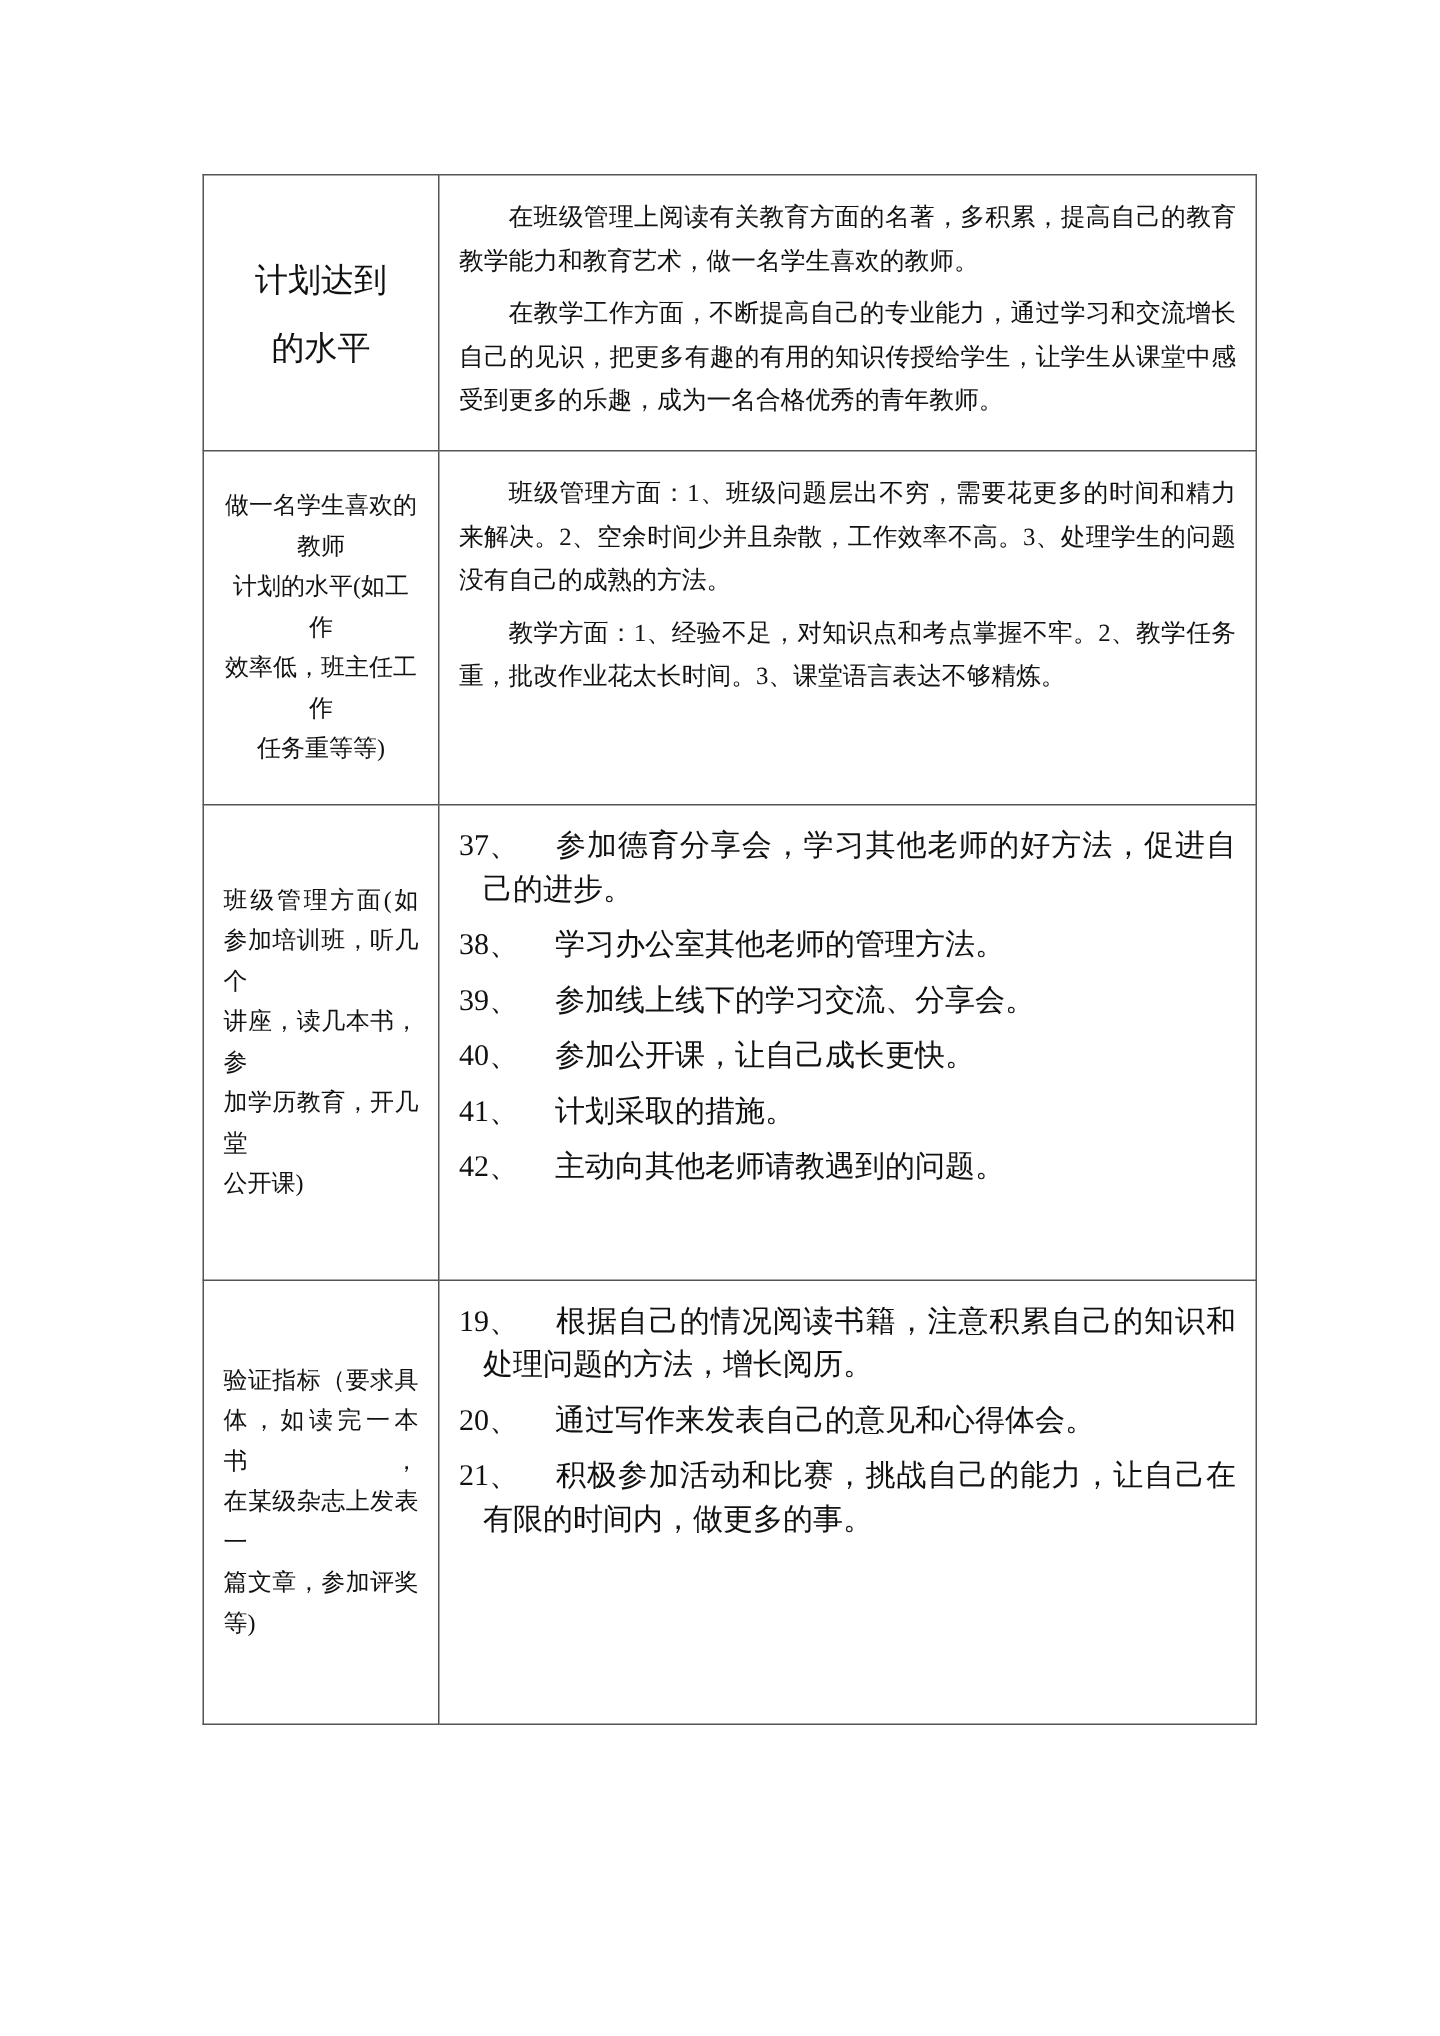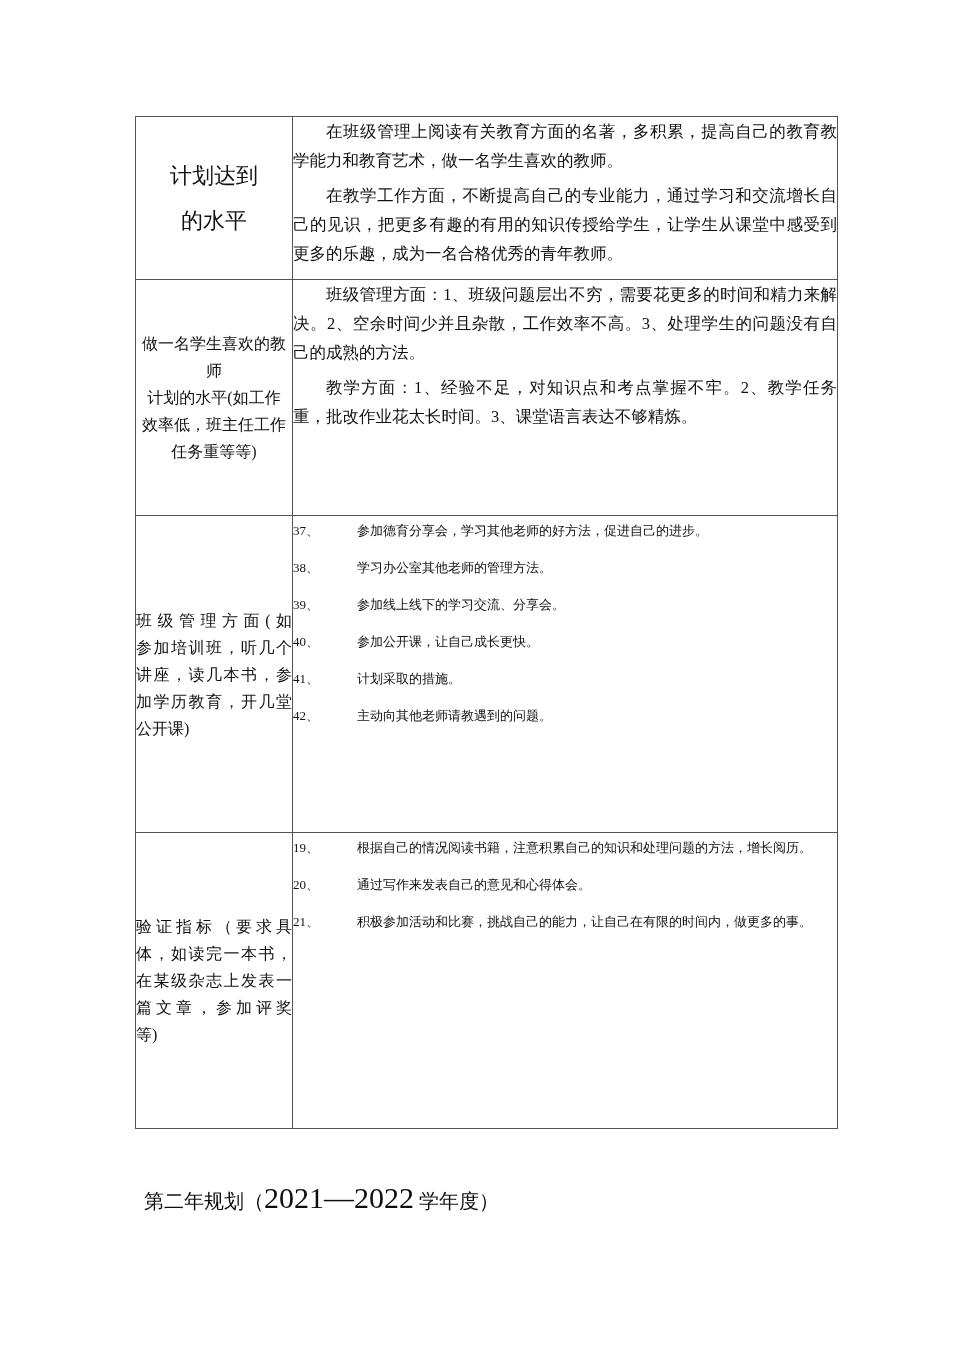--- a/index.html
+++ b/index.html
@@ -16,21 +16,21 @@
   .plan-table {
     position: absolute;
     left: 135px;
     top: 116px;
     width: 702px;
     border-collapse: collapse;
     table-layout: fixed;
   }
   .plan-table td {
     border: 1.5px solid #545454;
-    padding: 0;
+    padding: 13px;
     overflow: hidden;
   }
 
   
   .label-cell {
     vertical-align: middle;
     text-align: center;
     padding: 0 3px;
     font-size: 16px;
     line-height: 27px;
@@ -46,21 +46,21 @@
     padding: 5px 2px 0 2px;
     font-size: 16.5px;
     line-height: 29px;
     text-align: justify;
   }
   .content-cell p { margin: 0 0 6px 0; text-indent: 33px; }
 
   .list-cell {
     vertical-align: top;
     padding: 10px 2px 0 2px;
-    font-size: 13px;
+    font-size: 20px;
     line-height: 29px;
   }
   .list-item {
     margin: 0 0 8px 0;
     padding-left: 16px;
     text-indent: -16px;
     text-align: justify;
   }
   .list-item .num {
     display: inline-block;
@@ -147,17 +147,14 @@
       </td>
       <td class="list-cell">
         <div class="list-item"><span class="num">19、</span><span>根据自己的情况阅读书籍，注意积累自己的知识和处理问题的方法，增长阅历。</span></div>
         <div class="list-item"><span class="num">20、</span><span>通过写作来发表自己的意见和心得体会。</span></div>
         <div class="list-item"><span class="num">21、</span><span>积极参加活动和比赛，挑战自己的能力，让自己在有限的时间内，做更多的事。</span></div>
       </td>
     </tr>
   </tbody>
     </table>
 
-  <div class="section-heading">
-    <span>第二年规划（</span><span class="years">2021—2022</span><span> 学年度）</span>
-  </div>
 
 </div>
 
 </body></html>

